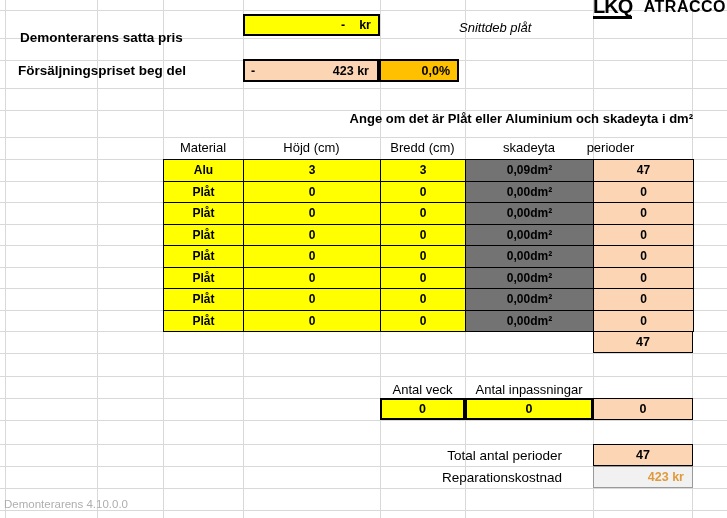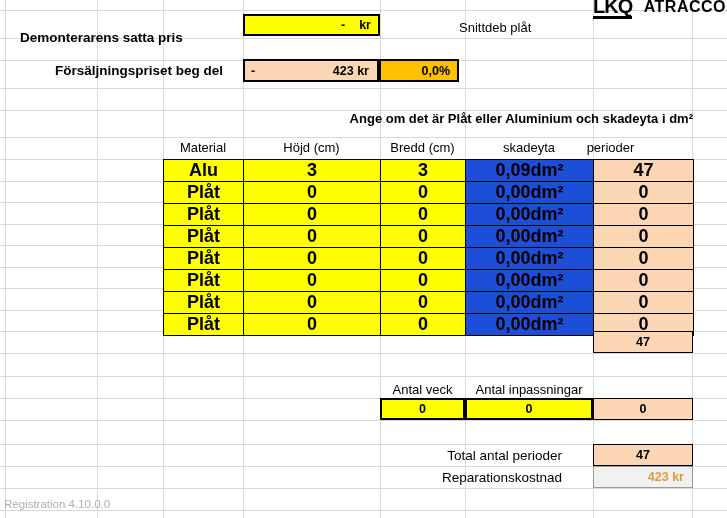--- a/index.html
+++ b/index.html
@@ -26,25 +26,25 @@
   .right{justify-content:flex-end;}
   .center{justify-content:center;}
   .title{font-weight:bold;font-size:13px;text-align:right;}
   .colhead{position:absolute;font-size:13px;text-align:center;white-space:nowrap;}
   table.dmg{
     position:absolute;left:163px;top:159px;width:530px;
     border-collapse:collapse;table-layout:fixed;
   }
   table.dmg td{
     border:1px solid #000;height:20.5px;padding:0;
-    text-align:center;font-weight:bold;font-size:18px;
+    text-align:center;font-weight:bold;font-size:12px;
     font-family:"Liberation Sans",sans-serif;
   }
   td.c-yellow{background:#ffff00;}
-  td.c-green{background:#1d4ed8;}
+  td.c-green{background:#737373;}
   td.c-peach{background:#fbd5b4;}
   .logo{position:absolute;top:-4px;right:1px;white-space:nowrap;}
   .logo .lkq{
     display:inline-block;font-size:20px;font-weight:800;letter-spacing:-1px;
     border-bottom:3px solid #000;line-height:1;padding-bottom:0px;
   }
   .logo .atracco{
     display:inline-block;font-size:16px;font-weight:800;letter-spacing:0.5px;
     margin-left:7px;line-height:1.2;vertical-align:top;margin-top:1px;
   }
@@ -96,24 +96,24 @@
     <span class="atracco">ATRACCO</span>
   </div>
 
   <div class="abs lbl-bold" style="left:20px;top:30px;">Demonterarens satta pris</div>
 
   <div class="cell b2 bg-yellow right" style="left:243px;top:14px;width:137px;height:22px;padding-right:7px;">
     <span>-</span>
     <span style="margin-left:14px;">kr</span>
   </div>
 
-  <div class="abs lbl" style="left:459px;top:20px;">Snittdeb plåt</div>
-
-
-  <div class="abs lbl-bold" style="left:18px;top:63px;margin-left:37px;">Försäljningspriset beg del</div>
+  <div class="abs lbl" style="left:459px;top:20px;font-style:italic;">Snittdeb plåt</div>
+
+
+  <div class="abs lbl-bold" style="left:18px;top:63px;">Försäljningspriset beg del</div>
 
   <div class="cell b2 bg-peach" style="left:243px;top:59px;width:136px;height:23px;padding:0 8px 0 6px;">
     <span>-</span>
     <span style="margin-left:auto;">423 kr</span>
   </div>
 
   <div class="cell b2 bg-orange right" style="left:379px;top:59px;width:80px;height:23px;padding-right:7px;">
     <span>0,0%</span>
   </div>
 
@@ -201,15 +201,15 @@
   <div class="cell b2 bg-yellow center" style="left:380px;top:398px;width:85px;height:22px;">0</div>
   <div class="cell b2 bg-yellow center" style="left:465px;top:398px;width:128px;height:22px;">0</div>
   <div class="cell b1 bg-peach center" style="left:593px;top:398px;width:100px;height:22px;">0</div>
 
   <div class="rlabel" style="top:448px;">Total antal perioder</div>
   <div class="cell b1 bg-peach center" style="left:593px;top:444px;width:100px;height:22px;">47</div>
 
   <div class="rlabel" style="top:470px;">Reparationskostnad</div>
   <div class="cell bg-gray right result-val" style="left:593px;top:466px;width:100px;height:22px;padding-right:8px;">423 kr</div>
 
-  <div class="registration">Registration 4.10.0.0</div>
+  <div class="registration">Demonterarens 4.10.0.0</div>
 
 </div>
 
 </body></html>

